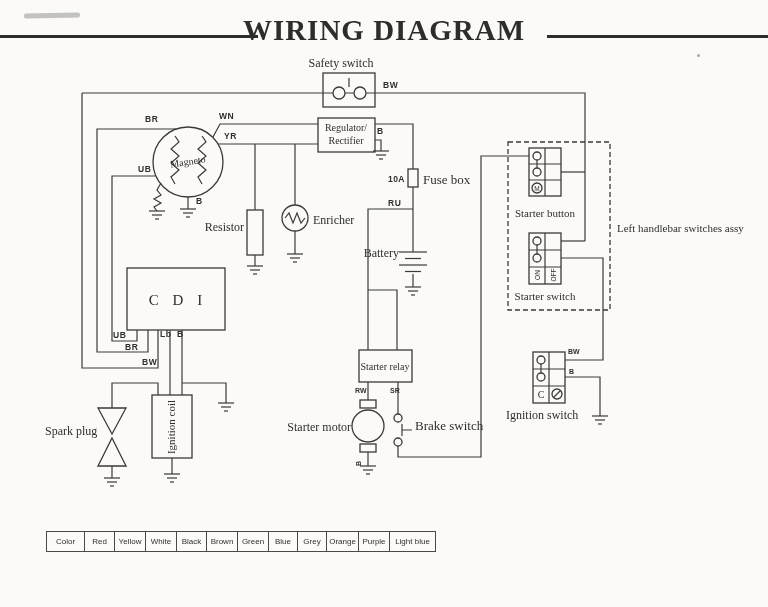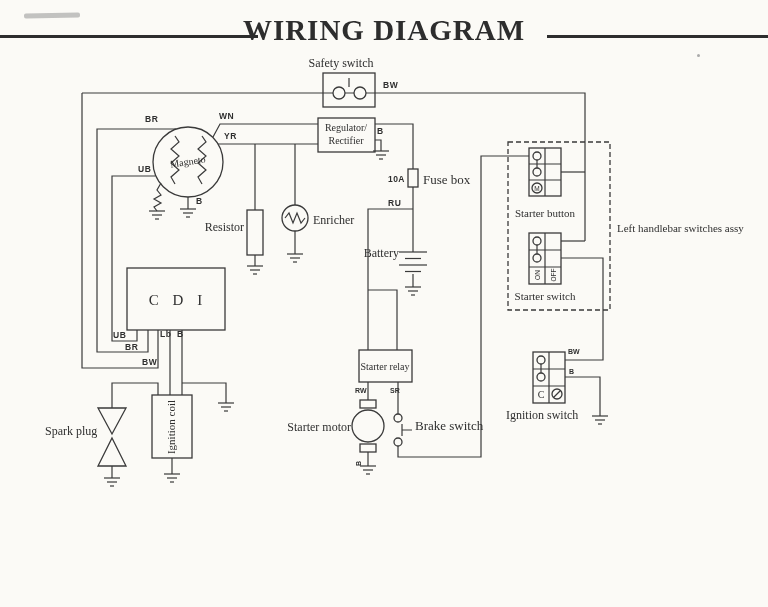--- a/index.html
+++ b/index.html
@@ -229,17 +229,31 @@
       <col style="width:30px">
         <col style="width:31px">
         <col style="width:31px">
         <col style="width:29px">
       <col style="width:29px">
         <col style="width:32px">
         <col style="width:31px">
         <col style="width:46px">
     </colgroup>
     <tbody>
+        <tr class="ct-name">
+      <td>Color</td>
+      <td>Red</td>
+      <td>Yellow</td>
+      <td>White</td>
+      <td>Black</td>
+      <td>Brown</td>
+      <td>Green</td>
+      <td>Blue</td>
+      <td>Grey</td>
+      <td>Orange</td>
+      <td>Purple</td>
+      <td>Light blue</td>
+    </tr>
   </tbody>
     </table>
 
   <div class="pagenum">21</div>
 </div>
 
 </body></html>

